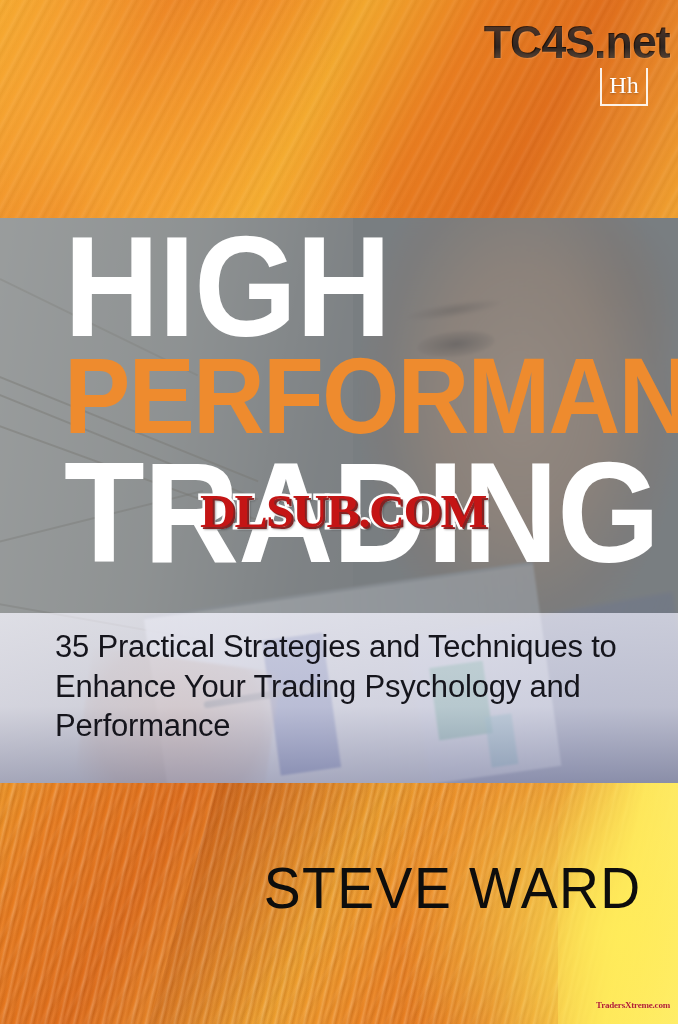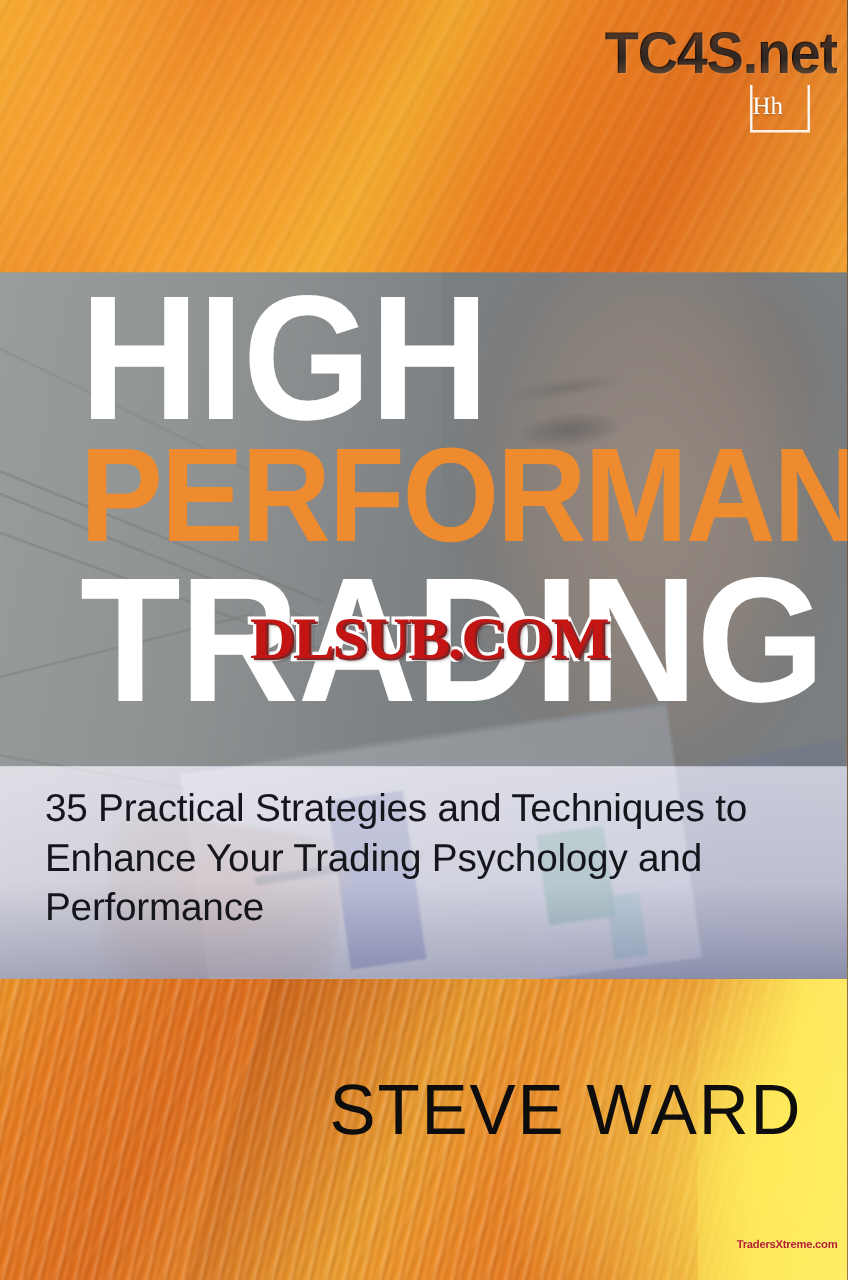--- a/index.html
+++ b/index.html
@@ -248,21 +248,21 @@
   #title-trading {
     position: absolute;
     left: 64px; top: 235px;
     font-size: 142px;
     color: #ffffff;
   }
 
   
   #subtitle {
     position: absolute;
-    left: 36px;
+    left: 55px;
     top: 627px;
     width: 580px;
     font-family: "Liberation Sans", sans-serif;
     font-size: 31px;
     line-height: 1.28;
     color: #15151c;
     font-weight: 400;
     letter-spacing: -0.2px;
   }
 
@@ -305,23 +305,23 @@
   }
   #wm-hh-box {
     display: inline-block;
     margin-top: 3px;
     margin-right: 22px;
     width: 44px;
     height: 36px;
     border: 2px solid rgba(255,255,255,0.9);
     border-top: none;
     line-height: 34px;
-    text-align: left;
+    text-align: center;
     font-family: "Liberation Serif", serif;
-    font-size: 20px;
+    font-size: 24px;
     color: #ffffff;
     text-shadow: 0 1px 2px rgba(0,0,0,0.25);
   }
 
   
   #wm-dlsub {
     position: absolute;
     left: 200px;
     top: 484px;
     font-family: "Liberation Serif", serif;
@@ -336,22 +336,22 @@
     paint-order: stroke fill;
     text-shadow:
       2px 2px 0 rgba(120,8,8,0.85),
       3px 3px 2px rgba(0,0,0,0.30);
   }
 
   
   #wm-bottom {
     position: absolute;
     right: 8px;
-    bottom: 24px;
-    font-family: Liberation Sans, sans-serif;
+    bottom: 14px;
+    font-family: Liberation Serif, serif;
     font-weight: 700;
     font-size: 9px;
     color: #B4202A;
     letter-spacing: -0.2px;
     text-shadow: 0 0 1px rgba(255,255,255,0.5);
     white-space: nowrap;
   }
 </style>
 </head>
 <body>

